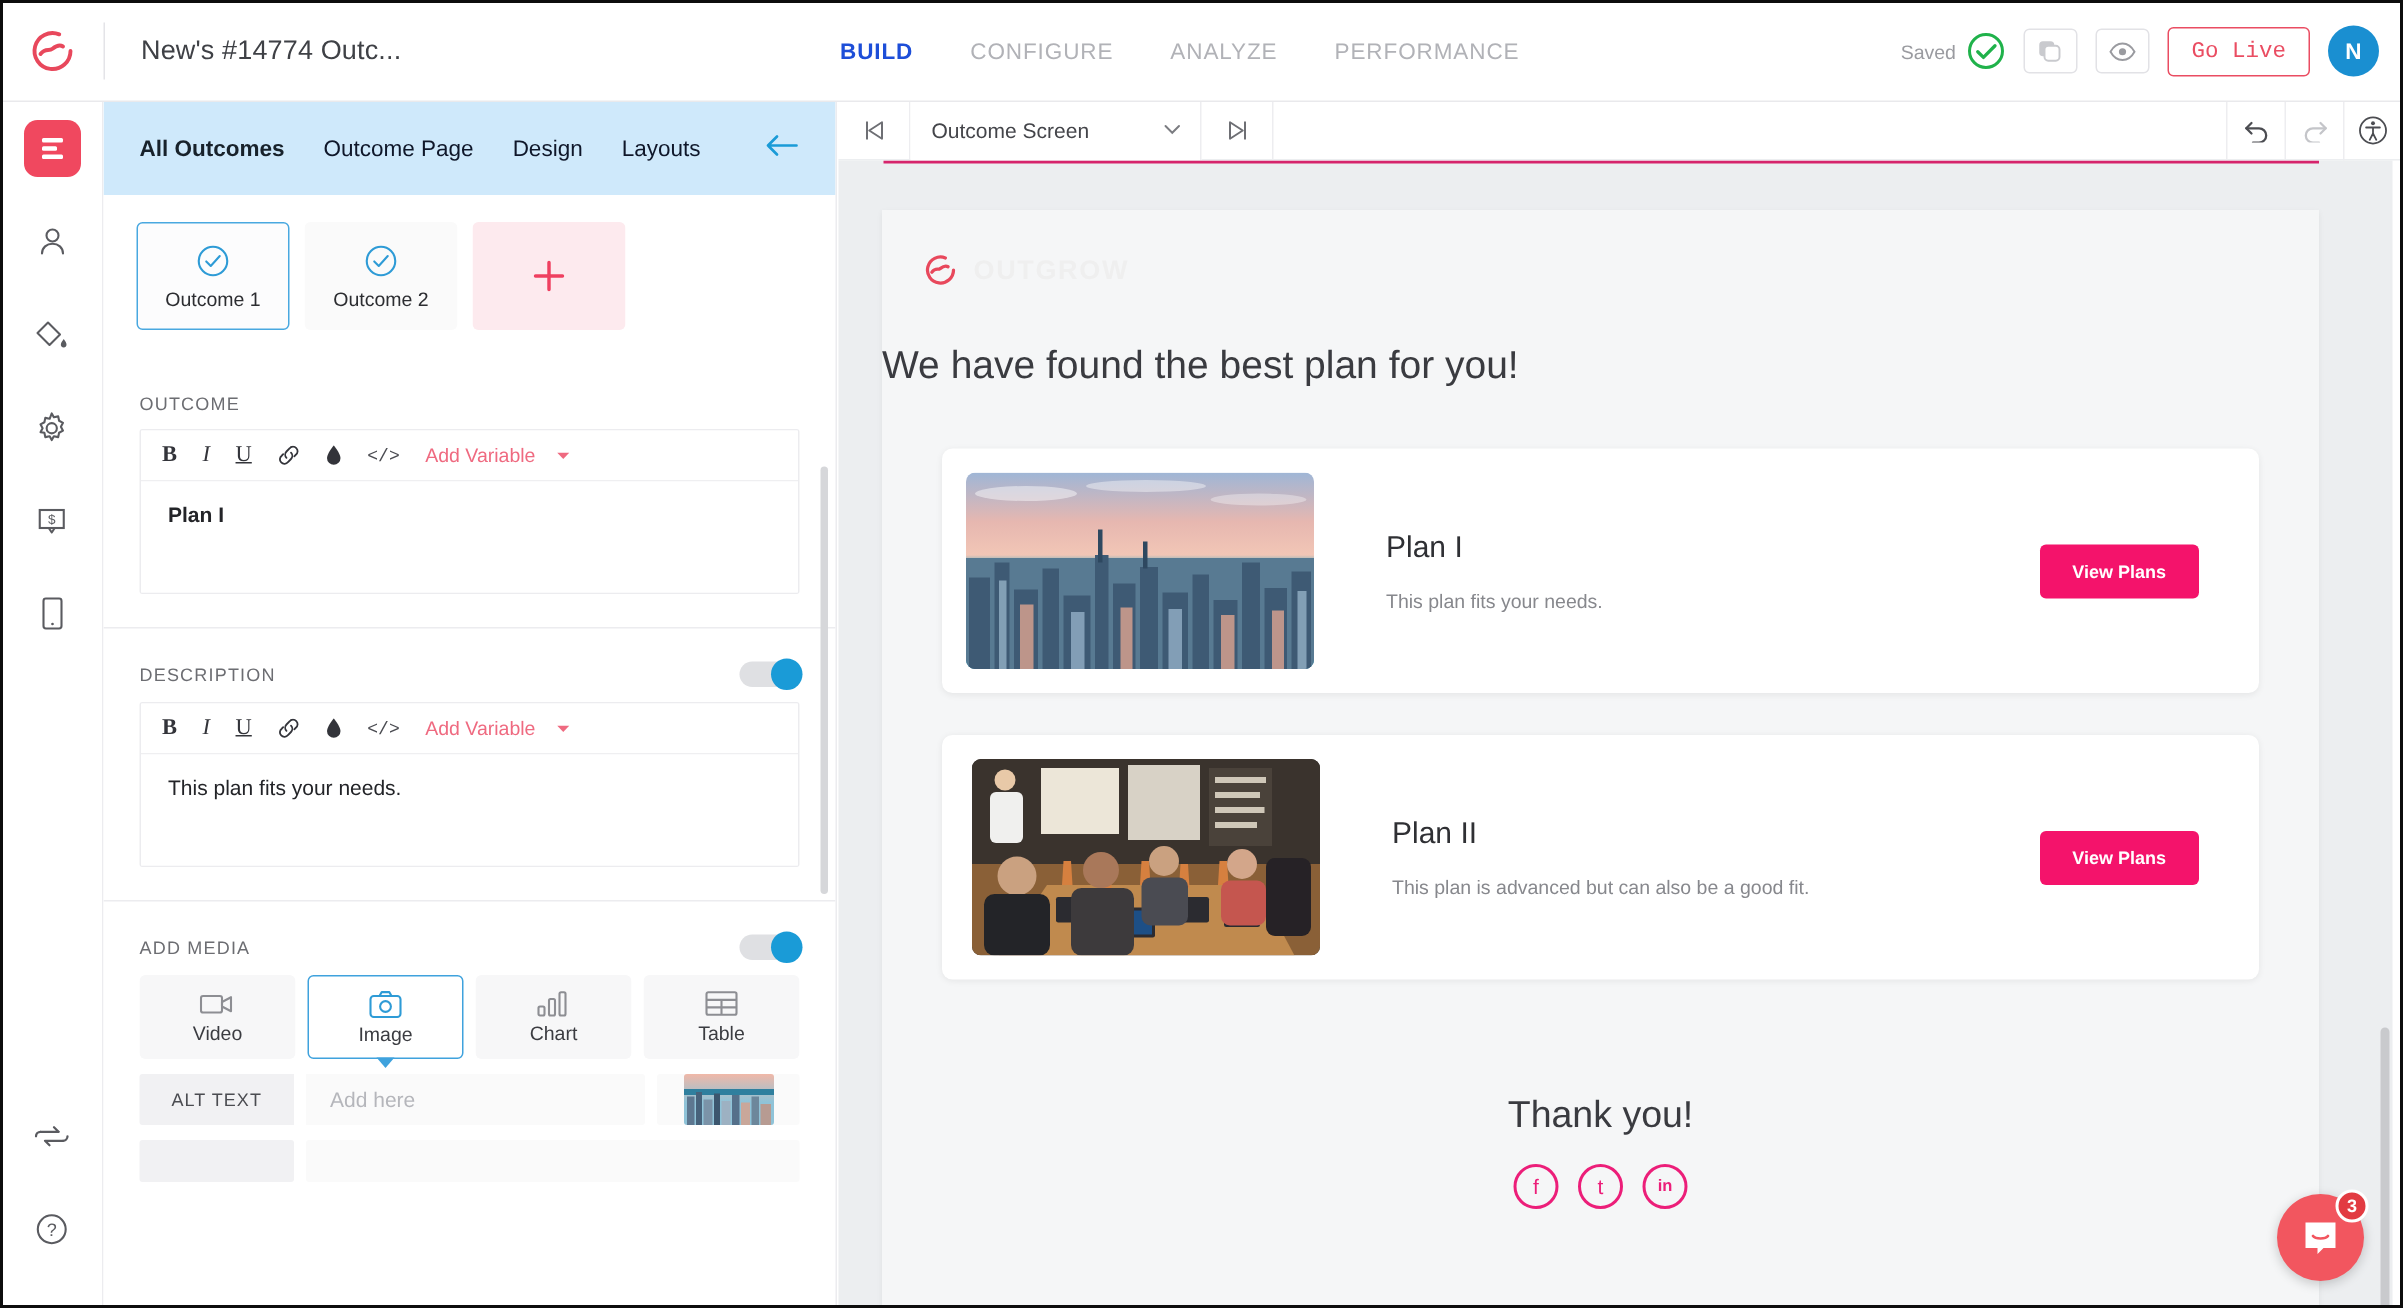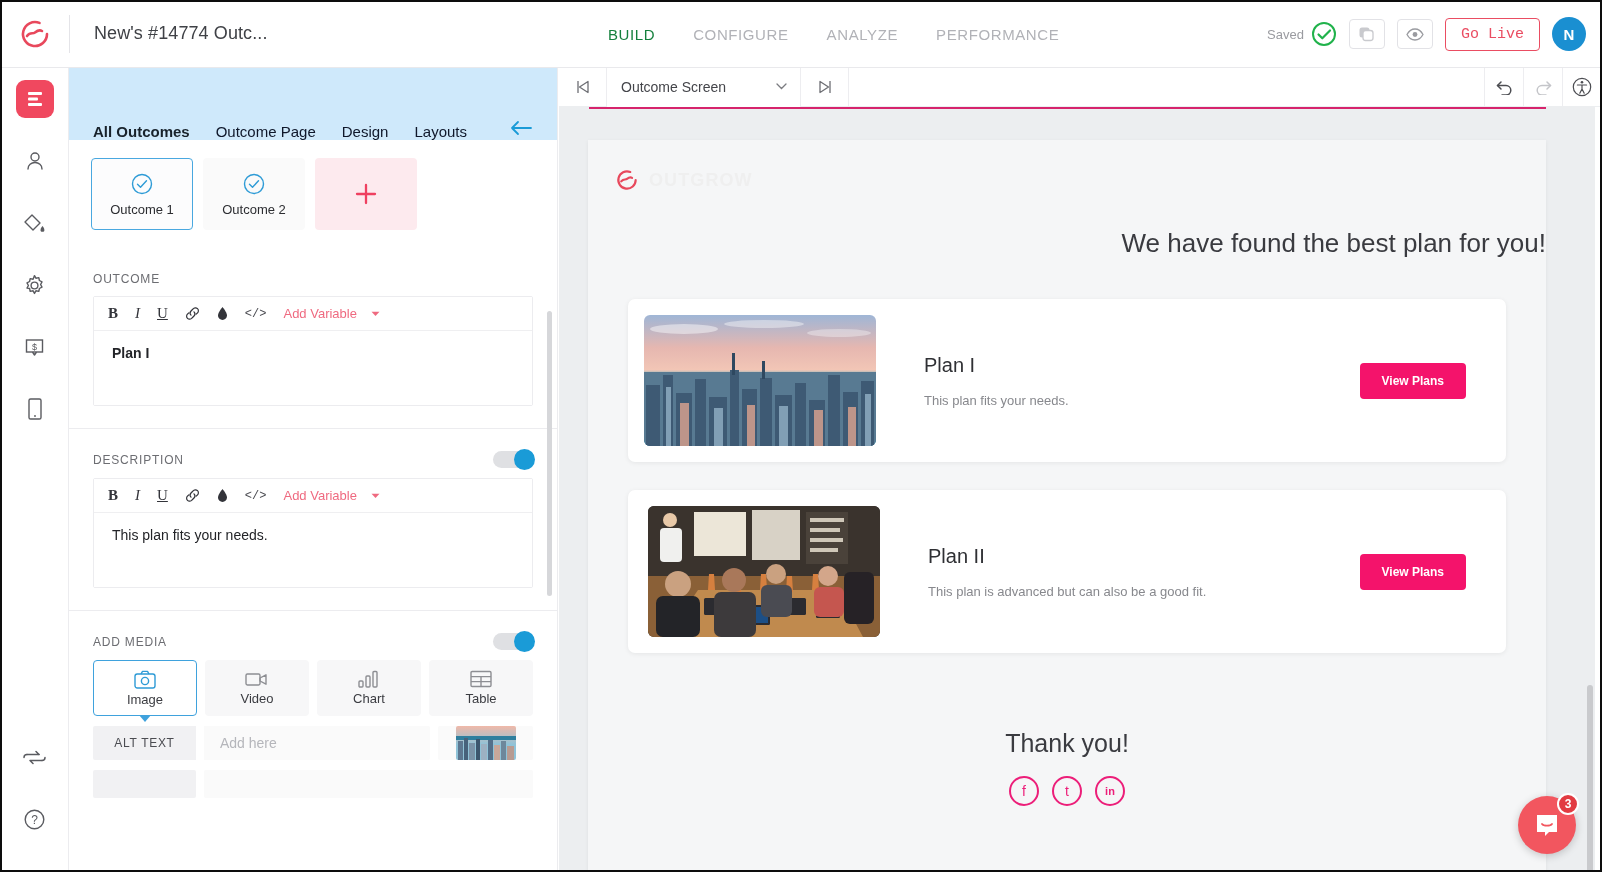--- a/index.html
+++ b/index.html
@@ -19,21 +19,21 @@
   }
   .logo-cell { width:69px; height:68px; display:flex; align-items:center; justify-content:center; }
   .logo-mark { width:36px; height:36px; }
   .vdiv { width:1px; height:38px; background:#e4e4e8; }
   .doc-title {
     margin-left:24px; font-size:18px; color:#3f4146; letter-spacing:.1px;
     white-space:nowrap;
   }
   .main-tabs { position:absolute; left:560px; top:0; height:68px; display:flex; align-items:center; gap:38px; }
   .main-tab { font-size:15px; letter-spacing:.6px; color:#b1b2b7; cursor:pointer; }
-  .main-tab.active { color:#15803d; font-weight:400;margin-left:48px; }
+  .main-tab.active { color:#1d4ed8; font-weight:700; }
 
   .top-right { position:absolute; right:16px; top:0; height:68px; display:flex; align-items:center; gap:12px; }
   .saved-wrap { display:flex; align-items:center; gap:7px; }
   .saved-text { font-size:13px; color:#9a9ba0; }
   .check-circle { width:26px; height:26px; }
   .sq-btn {
     width:36px; height:30px; border:1px solid #e2e2e6; border-radius:4px;
     background:#fff; display:flex; align-items:center; justify-content:center; cursor:pointer;
   }
   .golive {
@@ -59,21 +59,21 @@
     display:flex; align-items:center; justify-content:center;
   }
   .rail-bottom { position:absolute; left:0; bottom:22px; width:69px; }
 
   
   .panel {
     position:absolute; left:69px; top:68px; width:489px; height:804px;
     background:#fff; border-right:1px solid #ececef; overflow:hidden;
   }
   .panel-tabs {
-    height:72px; background:#cfe9fb; display:flex; align-items:flex-end; padding:0 24px; gap:26px;
+    height:62px; background:#cfe9fb; display:flex; align-items:center; padding:0 24px; gap:26px;
   }
   .ptab { font-size:15px; color:#0f172a; cursor:pointer; }
   .ptab.active { color:#18222b; font-weight:600; }
   .collapse-arrow { margin-left:auto; cursor:pointer; }
 
   .outcome-cards { display:flex; gap:10px; padding:18px 22px 20px 22px; }
   .ocard {
     width:102px; height:72px; border-radius:4px; background:#fafafa;
     display:flex; flex-direction:column; align-items:center; justify-content:center; gap:6px;
     cursor:pointer; border:1px solid transparent;
@@ -179,21 +179,21 @@
     background:#eceef0; overflow:hidden;
   }
   .pink-line { position:absolute; left:30px; top:0; width:957px; height:2px; background:#d6246c; }
   .page {
     position:absolute; left:29px; top:33px; width:958px; height:900px;
     background:#f5f6f7; box-shadow:0 1px 4px rgba(0,0,0,.06);
   }
   .brand-row { display:flex; align-items:center; gap:9px; padding:27px 0 0 26px; }
   .brand-text { font-size:18px; letter-spacing:1.1px; color:#efefef; font-weight:600; }
   .headline {
-    text-align:right; font-size:26px; color:#3a3b40; margin-top:35px; font-weight:400;
+    text-align:left; font-size:26px; color:#3a3b40; margin-top:35px; font-weight:400;
   }
   .plan-card {
     margin:40px 40px 0 40px; background:#fff; border-radius:7px;
     box-shadow:0 1px 5px rgba(0,0,0,.07); padding:16px;
     display:flex; align-items:center; min-height:130px;
   }
   .plan-card.second { margin-top:28px;padding-left:20px; }
   .plan-img { width:232px; height:131px; border-radius:6px; flex:none; overflow:hidden; }
   .plan-text { margin-left:48px; flex:1; }
   .plan-title { font-size:20px; color:#2f3034; margin-bottom:16px; }
@@ -448,35 +448,35 @@
 
     <div class="section">
       <div class="sec-head">
         <span class="sec-label">ADD MEDIA</span>
         <span class="toggle">
             <span class="knob"></span>
           </span>
       </div>
 
       <div class="media-row">
+        <div class="mcard">
+          <svg width="24" height="17" viewBox="0 0 24 17">
+            <rect x="1" y="3" width="14" height="11" rx="1.4" fill="none" stroke="#8d8e93" stroke-width="1.4"></rect>
+            <path d="M15 7l6-3.2v9.4L15 10z" fill="none" stroke="#8d8e93" stroke-width="1.4" stroke-linejoin="round"></path>
+          </svg>
+          <span class="mcard-label">Video</span>
+        </div>
         <div class="mcard sel">
           <svg width="22" height="19" viewBox="0 0 22 19">
             <rect x="1" y="4" width="20" height="14" rx="2.2" fill="none" stroke="#2e9bd6" stroke-width="1.4"></rect>
             <path d="M7 4l1.5-2.6h5L15 4" fill="none" stroke="#2e9bd6" stroke-width="1.4" stroke-linejoin="round"></path>
             <circle cx="11" cy="11" r="3.6" fill="none" stroke="#2e9bd6" stroke-width="1.4"></circle>
           </svg>
           <span class="mcard-label">Image</span>
           <span class="caret"></span>
-        </div>
-        <div class="mcard">
-          <svg width="24" height="17" viewBox="0 0 24 17">
-            <rect x="1" y="3" width="14" height="11" rx="1.4" fill="none" stroke="#8d8e93" stroke-width="1.4"></rect>
-            <path d="M15 7l6-3.2v9.4L15 10z" fill="none" stroke="#8d8e93" stroke-width="1.4" stroke-linejoin="round"></path>
-          </svg>
-          <span class="mcard-label">Video</span>
         </div>
         <div class="mcard">
           <svg width="24" height="18" viewBox="0 0 24 18">
             <rect x="2" y="11" width="4" height="6" rx="1" fill="none" stroke="#8d8e93" stroke-width="1.4"></rect>
             <rect x="9" y="6" width="4" height="11" rx="1" fill="none" stroke="#8d8e93" stroke-width="1.4"></rect>
             <rect x="16" y="1.5" width="4" height="15.5" rx="1" fill="none" stroke="#8d8e93" stroke-width="1.4"></rect>
           </svg>
           <span class="mcard-label">Chart</span>
         </div>
         <div class="mcard">

